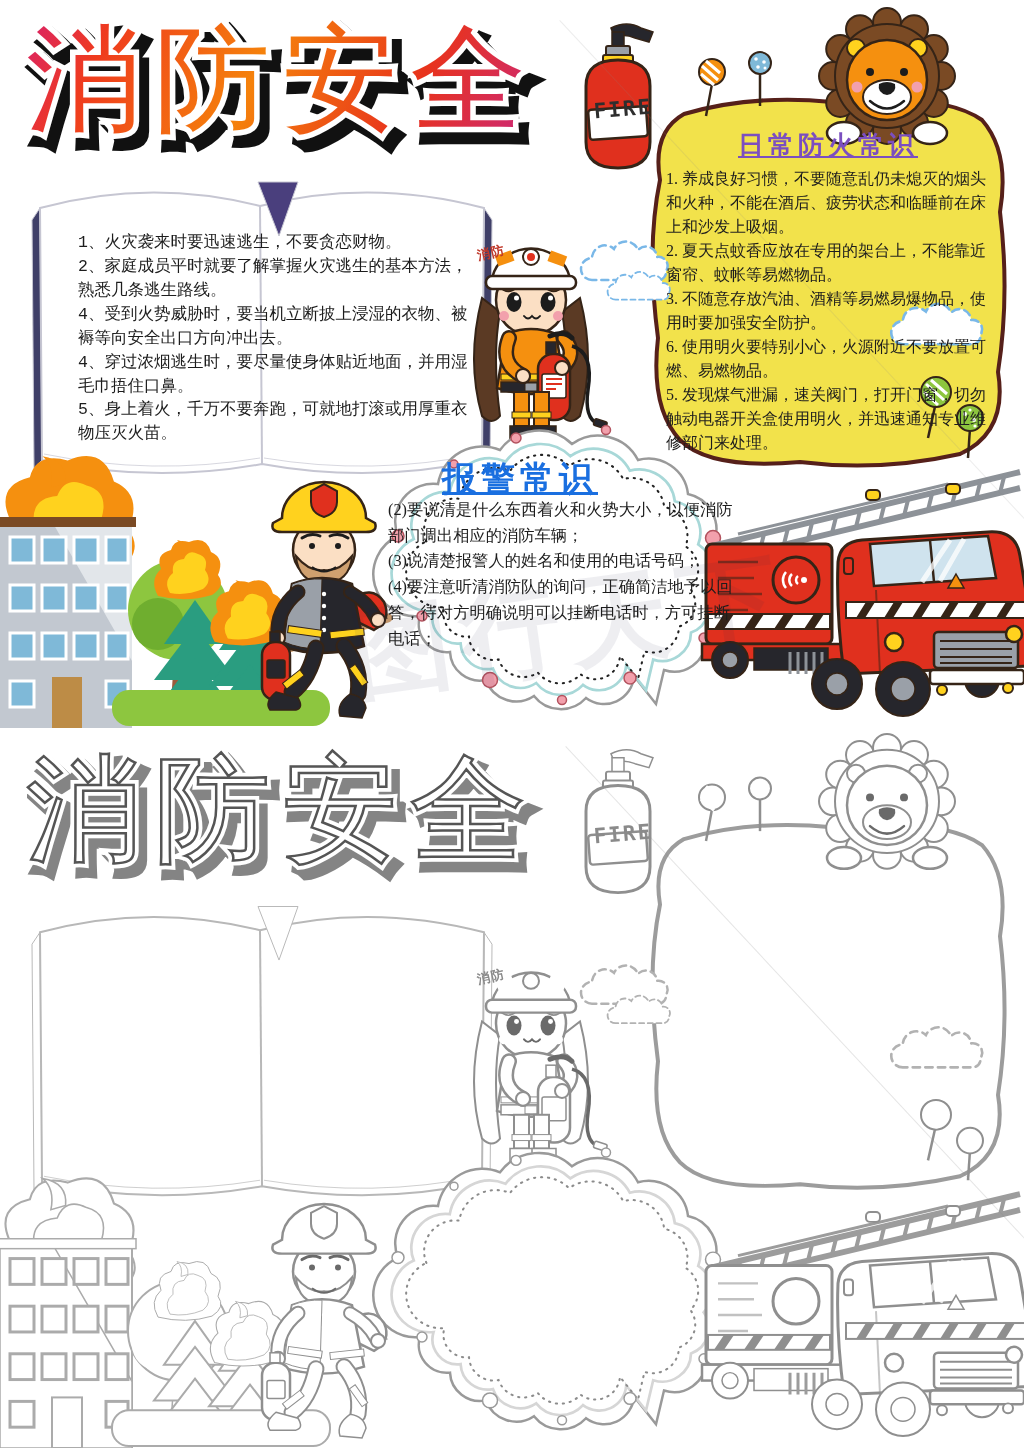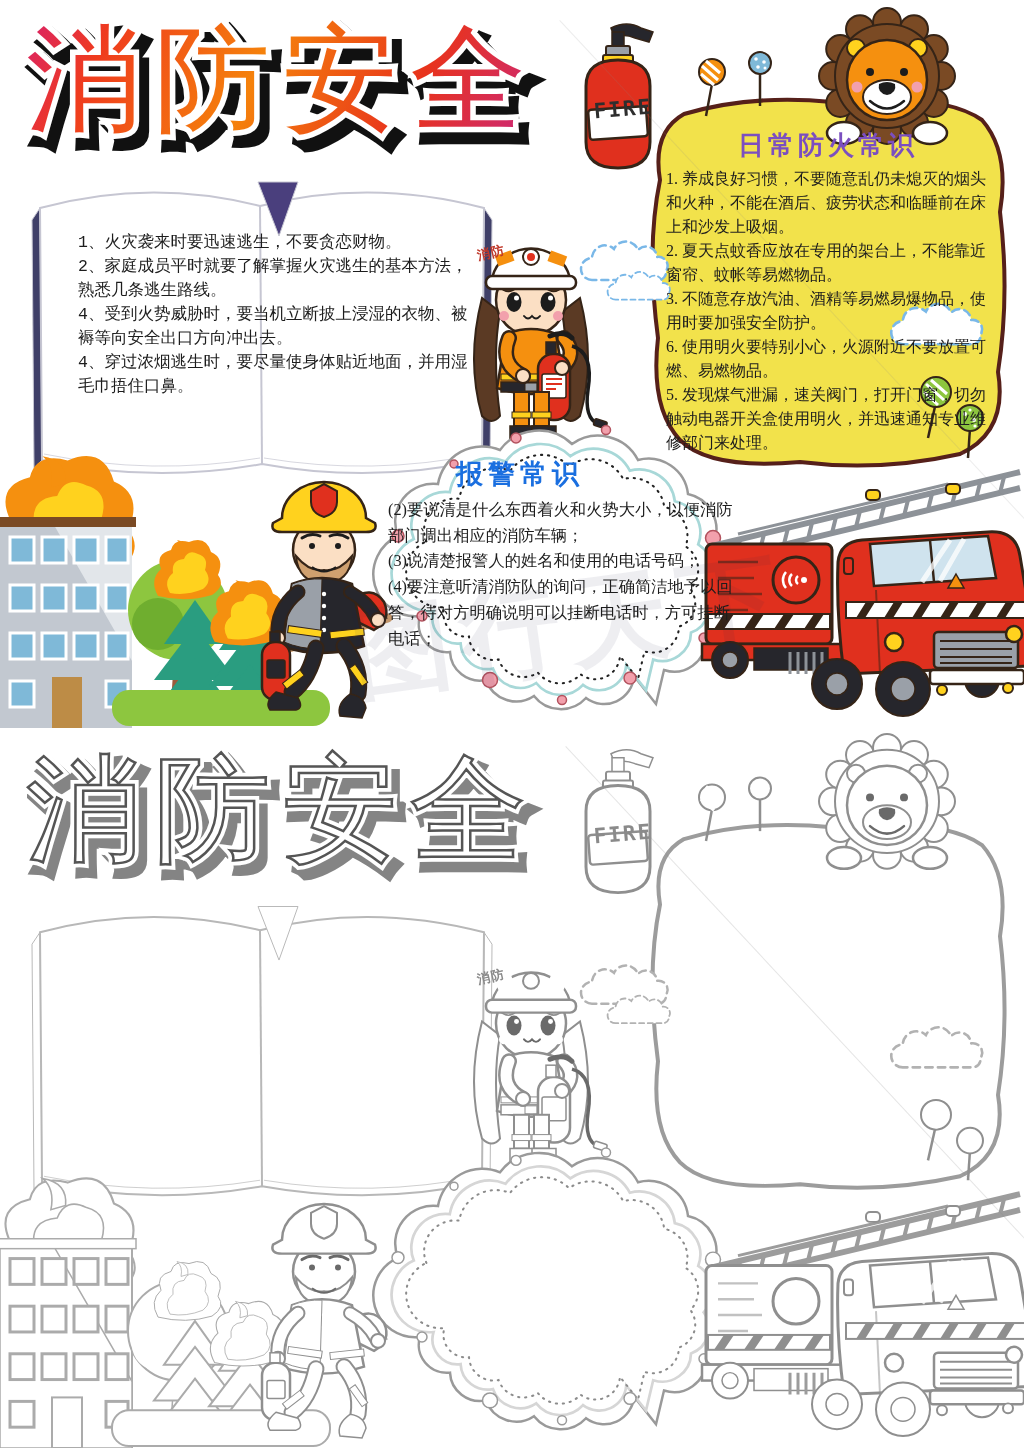--- a/index.html
+++ b/index.html
@@ -36,24 +36,24 @@
       font-size:116px;letter-spacing:12px;}
   .t-shadow{color:#111;-webkit-text-stroke:15px #111;transform:translate(8px,10px);}
   .t-white{color:#fff;-webkit-text-stroke:11px #fff;}
   .t-fill{background:linear-gradient(115deg,#d8206e 0%,#ef3b1e 16%,#f5820b 45%,#e8331c 74%,#c92781 100%);
       -webkit-background-clip:text;background-clip:text;color:transparent;}
   .t2-shadow{color:#6f6f6f;-webkit-text-stroke:13px #6f6f6f;transform:translate(7px,9px);opacity:.85;}
   .t2-white{color:#fff;-webkit-text-stroke:10px #fff;}
   .t2-fill{color:#fff;-webkit-text-stroke:2.5px #555;}
 
   
-  .panel-heading{position:absolute;font-weight:bold;letter-spacing:3px;}
+  .panel-heading{position:absolute;font-weight:bold;letter-spacing:3px;text-decoration:underline;}
   .h-escape{left:88px;top:191px;font-size:28px;color:#8a52c2;}
   .h-daily{left:646px;top:128px;width:364px;text-align:center;font-size:26px;color:#7b4fc0;letter-spacing:4px;}
-  .h-alarm{left:372px;top:456px;width:296px;text-align:center;font-size:27px;color:#1a6fe0;letter-spacing:5px;}
+  .h-alarm{left:372px;top:456px;width:296px;text-align:center;font-size:34px;color:#1a6fe0;letter-spacing:5px;}
   .list{position:absolute;color:#1d1d1d;}
   .list .li{position:relative;}
   .l-escape{left:78px;top:231px;width:404px;font-size:16.5px;line-height:1.45;font-family:Liberation Mono, monospace;}
   .l-daily{left:666px;top:167px;width:324px;font-size:16px;line-height:1.5;}
   .l-alarm{left:388px;top:497px;width:346px;font-size:16.3px;line-height:1.58;}
   .l-alarm .li.first{text-indent:2em;}
 
   
   .fire-label{width:66px;text-align:center;font-size:21px;letter-spacing:2px;font-weight:bold;
       color:#2e2e2e;transform:rotate(-5deg);font-family:"DejaVu Sans Mono",monospace;}
@@ -395,20 +395,21 @@
   </div>
 
   <div class="abs fire-label" style="left:590px;top:97px">FIRE</div>
   <div class="abs helmet-label" style="left:477px;top:244px">消防</div>
 
   <div class="list l-escape">
     <div class="li">1、火灾袭来时要迅速逃生，不要贪恋财物。</div>
     <div class="li">2、家庭成员平时就要了解掌握火灾逃生的基本方法，熟悉几条逃生路线。</div>
     <div class="li">4、受到火势威胁时，要当机立断披上浸湿的衣物、被褥等向安全出口方向冲出去。</div>
     <div class="li">4、穿过浓烟逃生时，要尽量使身体贴近地面，并用湿毛巾捂住口鼻。</div>
+    <div class="li">5、身上着火，千万不要奔跑，可就地打滚或用厚重衣物压灭火苗。</div>
   </div>
 
   <div class="panel-heading h-daily">日常防火常识</div>
   <div class="list l-daily">
     <div class="li">1. 养成良好习惯，不要随意乱仍未熄灭的烟头和火种，不能在酒后、疲劳状态和临睡前在床上和沙发上吸烟。</div>
     <div class="li">2. 夏天点蚊香应放在专用的架台上，不能靠近窗帘、蚊帐等易燃物品。</div>
     <div class="li">3. 不随意存放汽油、酒精等易燃易爆物品，使用时要加强安全防护。</div>
     <div class="li">6. 使用明火要特别小心，火源附近不要放置可燃、易燃物品。</div>
     <div class="li">5. 发现煤气泄漏，速关阀门，打开门窗，切勿触动电器开关盒使用明火，并迅速通知专业维修部门来处理。</div>
   </div>

